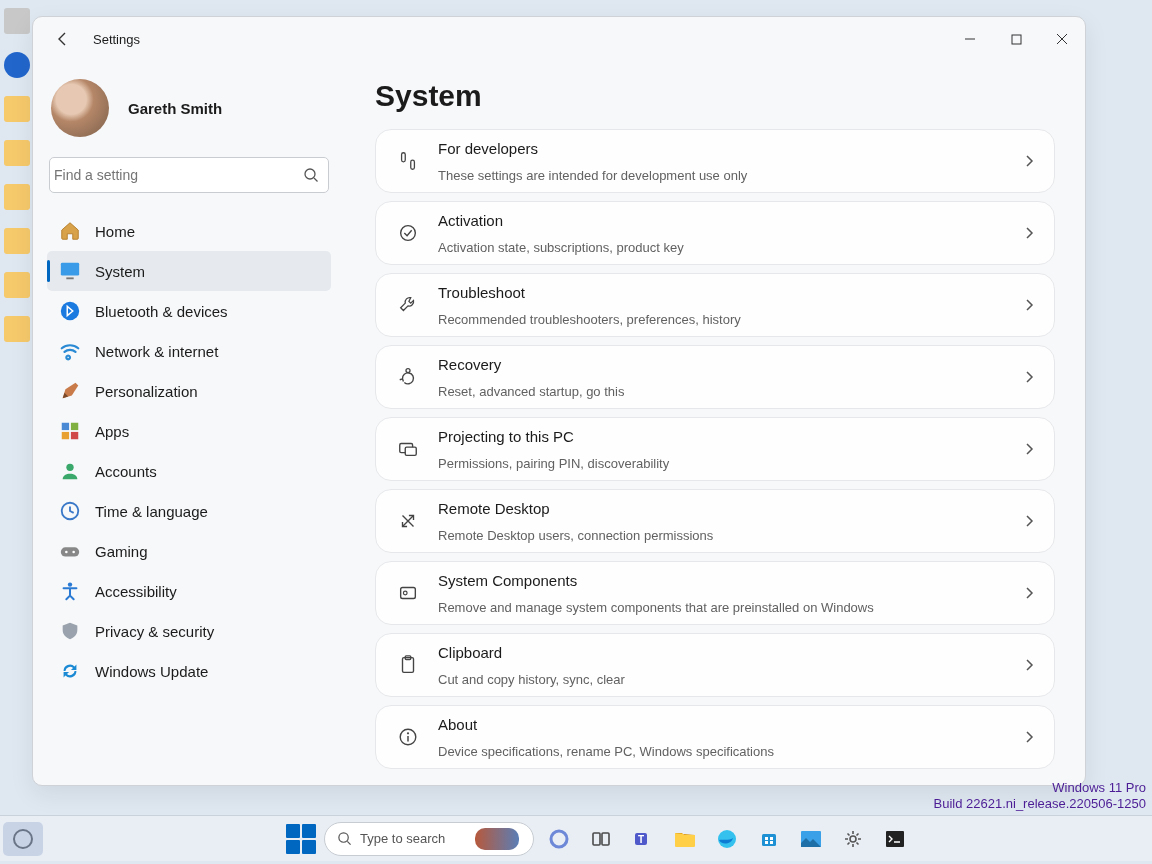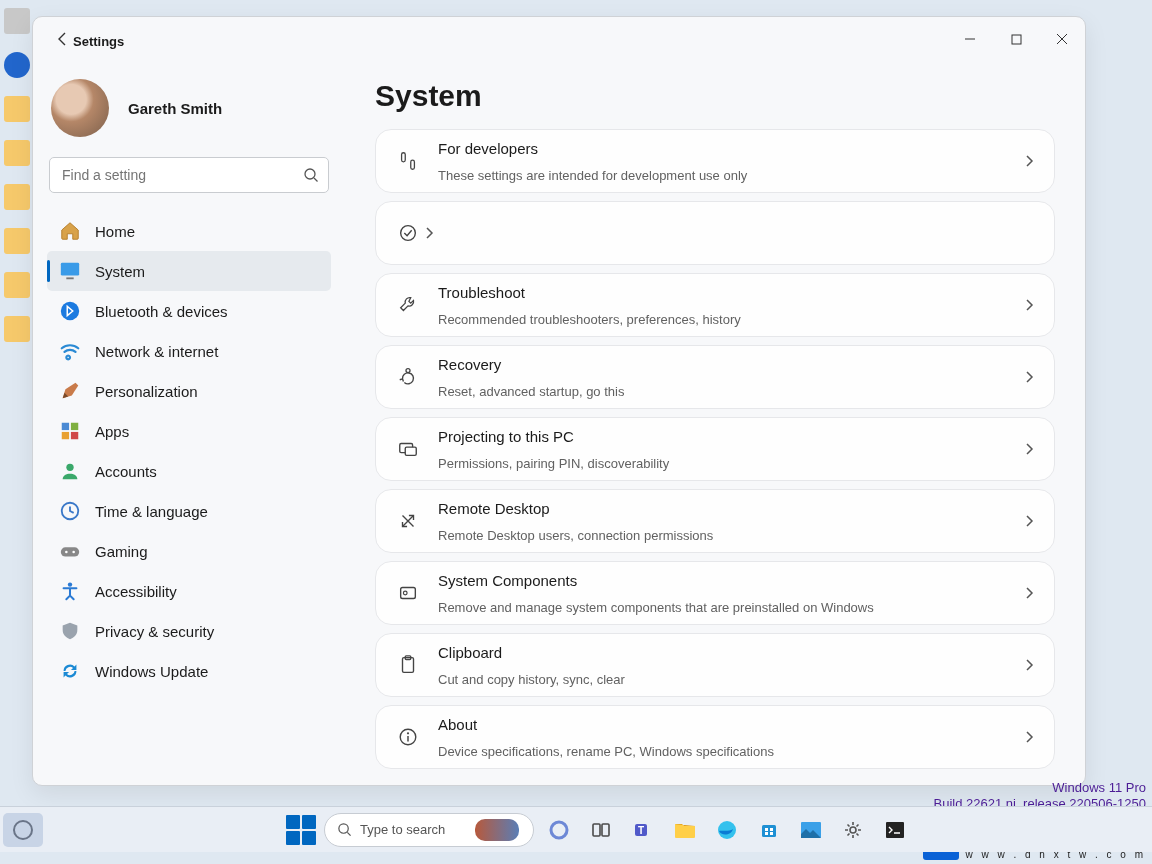--- a/index.html
+++ b/index.html
@@ -17,36 +17,36 @@
     left: 32px; top: 16px;
     width: 1054px; height: 770px;
     background: #f7f8fa;
     border: 1px solid #cfd2d6;
     border-radius: 10px;
     box-shadow: 0 8px 24px rgba(0,0,0,.08);
     display: flex; flex-direction: column;
     overflow: hidden;
   }
   .titlebar { height: 44px; display: flex; align-items: center; }
-  .tb-left { display: flex; align-items: flex-end; padding-left: 20px; font-weight: bold; }
+  .tb-left { display: flex; align-items: center; gap: 20px; padding-left: 20px; }
   .back-btn { width: 20px; height: 20px; display: flex; align-items: center; justify-content: center; cursor: pointer; }
   .tb-title { font-size: 13px; }
   .tb-grow { flex: 1; }
   .tb-btn { width: 46px; height: 44px; display: flex; align-items: center; justify-content: center; cursor: pointer; }
 
   .body { flex: 1; display: flex; min-height: 0; }
 
   
   .sidebar { width: 312px; padding: 12px 14px 0 14px; display: flex; flex-direction: column; }
   .user-row { display: flex; align-items: center; gap: 19px; padding: 6px 4px 14px 4px; }
   .avatar { width: 58px; height: 58px; border-radius: 50%; background: radial-gradient(circle at 35% 35%, #e7c9b3 0 28%, #b58768 42%, #7a5e4a 100%); flex-shrink: 0; }
   .user-name { font-weight: 600; font-size: 15px; }
 
   .search-wrap { position: relative; margin: 6px 2px 18px 2px; }
-  .search-input { width: 100%; height: 36px; border: 1px solid #c9ccd0; border-radius: 5px; background: #fff; padding: 0 38px 0 12px; font-size: 14px; outline: none; }
+  .search-input { width: 100%; height: 36px; border: 1px solid #c9ccd0; border-radius: 5px; background: #fff; padding: 0 38px 0 4px; font-size: 14px; outline: none; }
   .search-icon { position: absolute; right: 10px; top: 50%; transform: translateY(-50%); color: #555; }
 
   .nav { display: flex; flex-direction: column; }
   .nav-item { display: flex; align-items: center; gap: 14px; height: 40px; padding: 0 10px 0 12px; border-radius: 5px; cursor: pointer; font-size: 15px; }
   .nav-item.active { background: #e6eaee; position: relative; }
   .nav-item.active::before { content: ""; position: absolute; left: 0; top: 9px; bottom: 9px; width: 3px; background: #0067c0; border-radius: 2px; }
   .nav-icon { width: 22px; height: 22px; display: flex; align-items: center; justify-content: center; flex-shrink: 0; }
 
   
   .content { flex: 1; padding: 18px 30px 20px 30px; overflow-y: auto; }
@@ -65,21 +65,21 @@
 
   
   .watermark { position: absolute; right: 6px; bottom: 4px; display: flex; align-items: flex-end; gap: 6px; pointer-events: none; }
   .wm-house { width: 36px; height: 30px; background: #0a62d6; border-radius: 3px; position: relative; }
   .wm-house::before { content:""; position:absolute; left:-4px; top:-14px; width:0; height:0; border-left:22px solid transparent; border-right:22px solid transparent; border-bottom:16px solid #0a62d6;}
   .wm-text { display: flex; flex-direction: column; align-items: flex-end; }
   .wm-cn { font-size: 20px; font-weight: 700; color: #064a9c; font-style: italic; letter-spacing: 1px; }
   .wm-url { font-size: 10px; letter-spacing: 3px; color: #222; }
 
   
-  .taskbar { position: absolute; left: 0; bottom: 12px; width: 100%; height: 46px; background: #e9eef5; border-top: 1px solid #c9d1db; display: flex; align-items: center; }
+  .taskbar { position: absolute; left: 0; bottom: 3px; width: 100%; height: 46px; background: #e9eef5; border-top: 1px solid #c9d1db; display: flex; align-items: center; }
   .task-left { width: 46px; display:flex; align-items:center; justify-content:center;}
   .task-center { flex: 1; display: flex; align-items: center; justify-content: center; gap: 8px; }
   .start-btn { width: 30px; height: 30px; display: grid; grid-template-columns: 1fr 1fr; grid-template-rows: 1fr 1fr; gap: 2px; cursor: pointer; }
   .start-btn span { background: #0067c0; border-radius: 1px; }
   .search-pill { display: flex; align-items: center; gap: 8px; height: 34px; border: 1px solid #c7ccd3; border-radius: 17px; background: #fff; padding: 0 14px 0 12px; cursor: text; width: 210px; }
   .search-pill-icon { color: #555; }
   .sp-text { color: #555; font-size: 13px; }
   .pill-art { width: 44px; height: 22px; border-radius: 10px; background: linear-gradient(90deg,#b7593c,#5a7eb6); margin-left:auto; }
   .ticon { width: 34px; height: 34px; display: flex; align-items: center; justify-content: center; border-radius: 4px; cursor: pointer; }
   .tb-edge-bg { width: 40px; height: 34px; border-radius: 5px; background: #c8d4e6; display:flex; align-items:center; justify-content:center;}
@@ -264,20 +264,24 @@
                 <path d="M5 2l5 5-5 5" fill="none" stroke="#555" stroke-width="1.5"></path>
               </svg>
             </span>
           </div>
           <div class="card">
             <span class="card-icon">
               <svg width="22" height="22" viewBox="0 0 24 24">
                 <use href="#c-activation"></use>
               </svg>
             </span>
+            <span class="card-text">
+              <span class="card-title">Activation</span>
+              <span class="card-sub">Activation state, subscriptions, product key</span>
+            </span>
             <span class="chev">
               <svg width="14" height="14" viewBox="0 0 14 14">
                 <path d="M5 2l5 5-5 5" fill="none" stroke="#555" stroke-width="1.5"></path>
               </svg>
             </span>
           </div>
           <div class="card">
             <span class="card-icon">
               <svg width="22" height="22" viewBox="0 0 24 24">
                 <use href="#c-wrench"></use>

